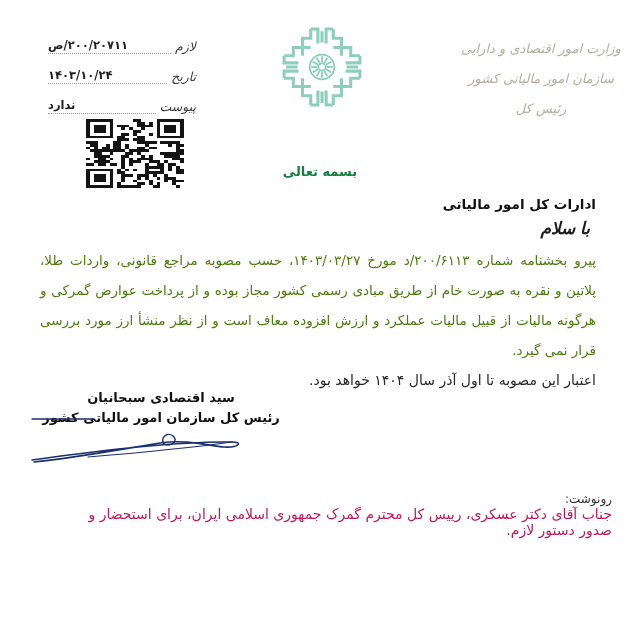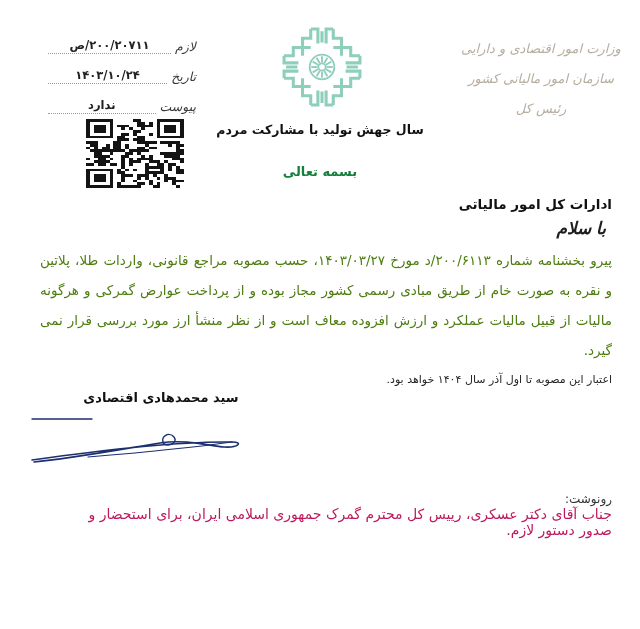--- a/index.html
+++ b/index.html
@@ -8,47 +8,47 @@
     font-family:"DejaVu Sans",sans-serif;color:#2a2a2a;direction:rtl;
   }
   
   .ref-block{position:absolute;left:48px;top:30px;width:148px;direction:rtl;}
   .ref-row{display:flex;align-items:flex-end;height:24px;margin-bottom:6px;}
   .ref-label{
     font-family:"DejaVu Serif",serif;font-style:italic;font-size:12.5px;color:#3a3a3a;
     white-space:nowrap;padding-left:4px;
   }
   .ref-value{
-    flex:1;text-align:center;font-size:11.5px;font-weight:bold;color:#222;
+    flex:1;text-align:left;font-size:11.5px;font-weight:bold;color:#222;
     border-bottom:1px dotted #9a9a9a;padding-bottom:1px;direction:rtl;
   }
   
   .logo{position:absolute;left:281px;top:26px;width:82px;height:82px;}
   
   .ministry{
     position:absolute;left:435px;top:34px;width:212px;text-align:center;
     font-family:"DejaVu Serif",serif;font-style:italic;font-size:13px;
     color:#b7ada0;line-height:30px;
   }
   
   .slogan{position:absolute;left:0;top:122px;width:100%;text-align:center;
     font-size:12.5px;font-weight:bold;color:#111;}
   .bismillah{position:absolute;left:0;top:164px;width:100%;text-align:center;
     font-size:13px;font-weight:bold;color:#15803d;}
   
   .qr{position:absolute;left:86px;top:119px;width:98px;height:69px;}
   
-  .main{position:absolute;left:40px;right:28px;top:196px;direction:rtl;}
+  .main{position:absolute;left:40px;right:44px;top:196px;direction:rtl;}
   .recipient{font-size:13.5px;font-weight:bold;color:#111;text-align:right;margin-bottom:6px;}
   .salutation{
     font-family:Liberation Sans, sans-serif;font-style:italic;font-weight:bold;
     font-size:17px;color:#1d1d1d;text-align:right;padding-left:0;margin:0 6px 6px 0;
   }
   .paragraph{font-size:13.5px;line-height:30px;text-align:justify;color:#4d7c0f;}
-  .validity{font-size:11px;line-height:30px;text-align:right;color:#262626;}
+  .validity{font-size:14px;line-height:30px;text-align:right;color:#262626;}
   
   .sig-block{position:absolute;left:42px;top:388px;width:238px;text-align:center;}
   .sig-name{font-size:13px;font-weight:bold;color:#111;line-height:20px;}
   .sig-title{font-size:13px;font-weight:bold;color:#111;line-height:20px;}
   .sig-ink{position:absolute;left:-14px;top:28px;width:228px;height:52px;}
   
   .footer{position:absolute;left:40px;right:28px;top:492px;direction:rtl;text-align:right;}
   .cc-label{font-size:12px;color:#333;}
   .cc-line{font-size:14px;color:#be185d;margin-left:29px;}
 </style>
@@ -102,21 +102,20 @@
       </g>
     </svg>
   </div>
 
   <div class="ministry">
     <div>وزارت امور اقتصادی و دارایی</div>
     <div>سازمان امور مالیاتی کشور</div>
     <div>رئیس کل</div>
   </div>
 
-  <div class="slogan">سال جهش تولید با مشارکت مردم</div>
 
   <div class="qr">
     <svg id="qr-svg" viewBox="0 0 25 25" width="98" height="69" preserveAspectRatio="none" shape-rendering="crispEdges">
         <rect x="12" y="0" width="1" height="1" fill="#141414"></rect>
         <rect x="13" y="0" width="1" height="1" fill="#141414"></rect>
         <rect x="13" y="1" width="1" height="1" fill="#141414"></rect>
         <rect x="14" y="1" width="1" height="1" fill="#141414"></rect>
         <rect x="16" y="1" width="1" height="1" fill="#141414"></rect>
         <rect x="8" y="2" width="1" height="1" fill="#141414"></rect>
         <rect x="9" y="2" width="1" height="1" fill="#141414"></rect>
@@ -337,21 +336,22 @@
   <div class="bismillah">بسمه تعالی</div>
 
   <div class="main">
     <div class="recipient">ادارات کل امور مالیاتی</div>
     <div class="salutation">با سلام</div>
     <div class="paragraph">پیرو بخشنامه شماره ۲۰۰/۶۱۱۳/د مورخ ۱۴۰۳/۰۳/۲۷، حسب مصوبه مراجع قانونی، واردات طلا، پلاتین و نقره به صورت خام از طریق مبادی رسمی کشور مجاز بوده و از پرداخت عوارض گمرکی و هرگونه مالیات از قبیل مالیات عملکرد و ارزش افزوده معاف است و از نظر منشأ ارز مورد بررسی قرار نمی گیرد.</div>
     <div class="validity">اعتبار این مصوبه تا اول آذر سال ۱۴۰۴ خواهد بود.</div>
   </div>
 
   <div class="sig-block">
-    <div class="sig-name">سید محمدهادی اقتصادی</div>
+    <div class="sig-name">سید اقتصادی سبحانیان</div>
+    <div class="sig-title">رئیس کل سازمان امور مالیاتی کشور</div>
     <svg class="sig-ink" viewBox="0 0 228 52" aria-hidden="true">
       <g stroke="#1c2f6e" fill="none" stroke-linecap="round">
         <path d="M4 3 H64" stroke-width="1.3"></path>
         <path d="M4 44 C60 36 150 25 204 26 C216 26 210 32 196 31 C182 30 158 23 132 27 C95 33 40 43 6 46" stroke-width="1.6"></path>
         <path d="M136 28 c-5 -7 5 -13 10 -7 c4 5 -4 10 -10 7" stroke-width="1.4"></path>
         <path d="M204 26 C176 30 120 36 60 41" stroke-width="1.2"></path>
       </g>
     </svg>
   </div>
 

